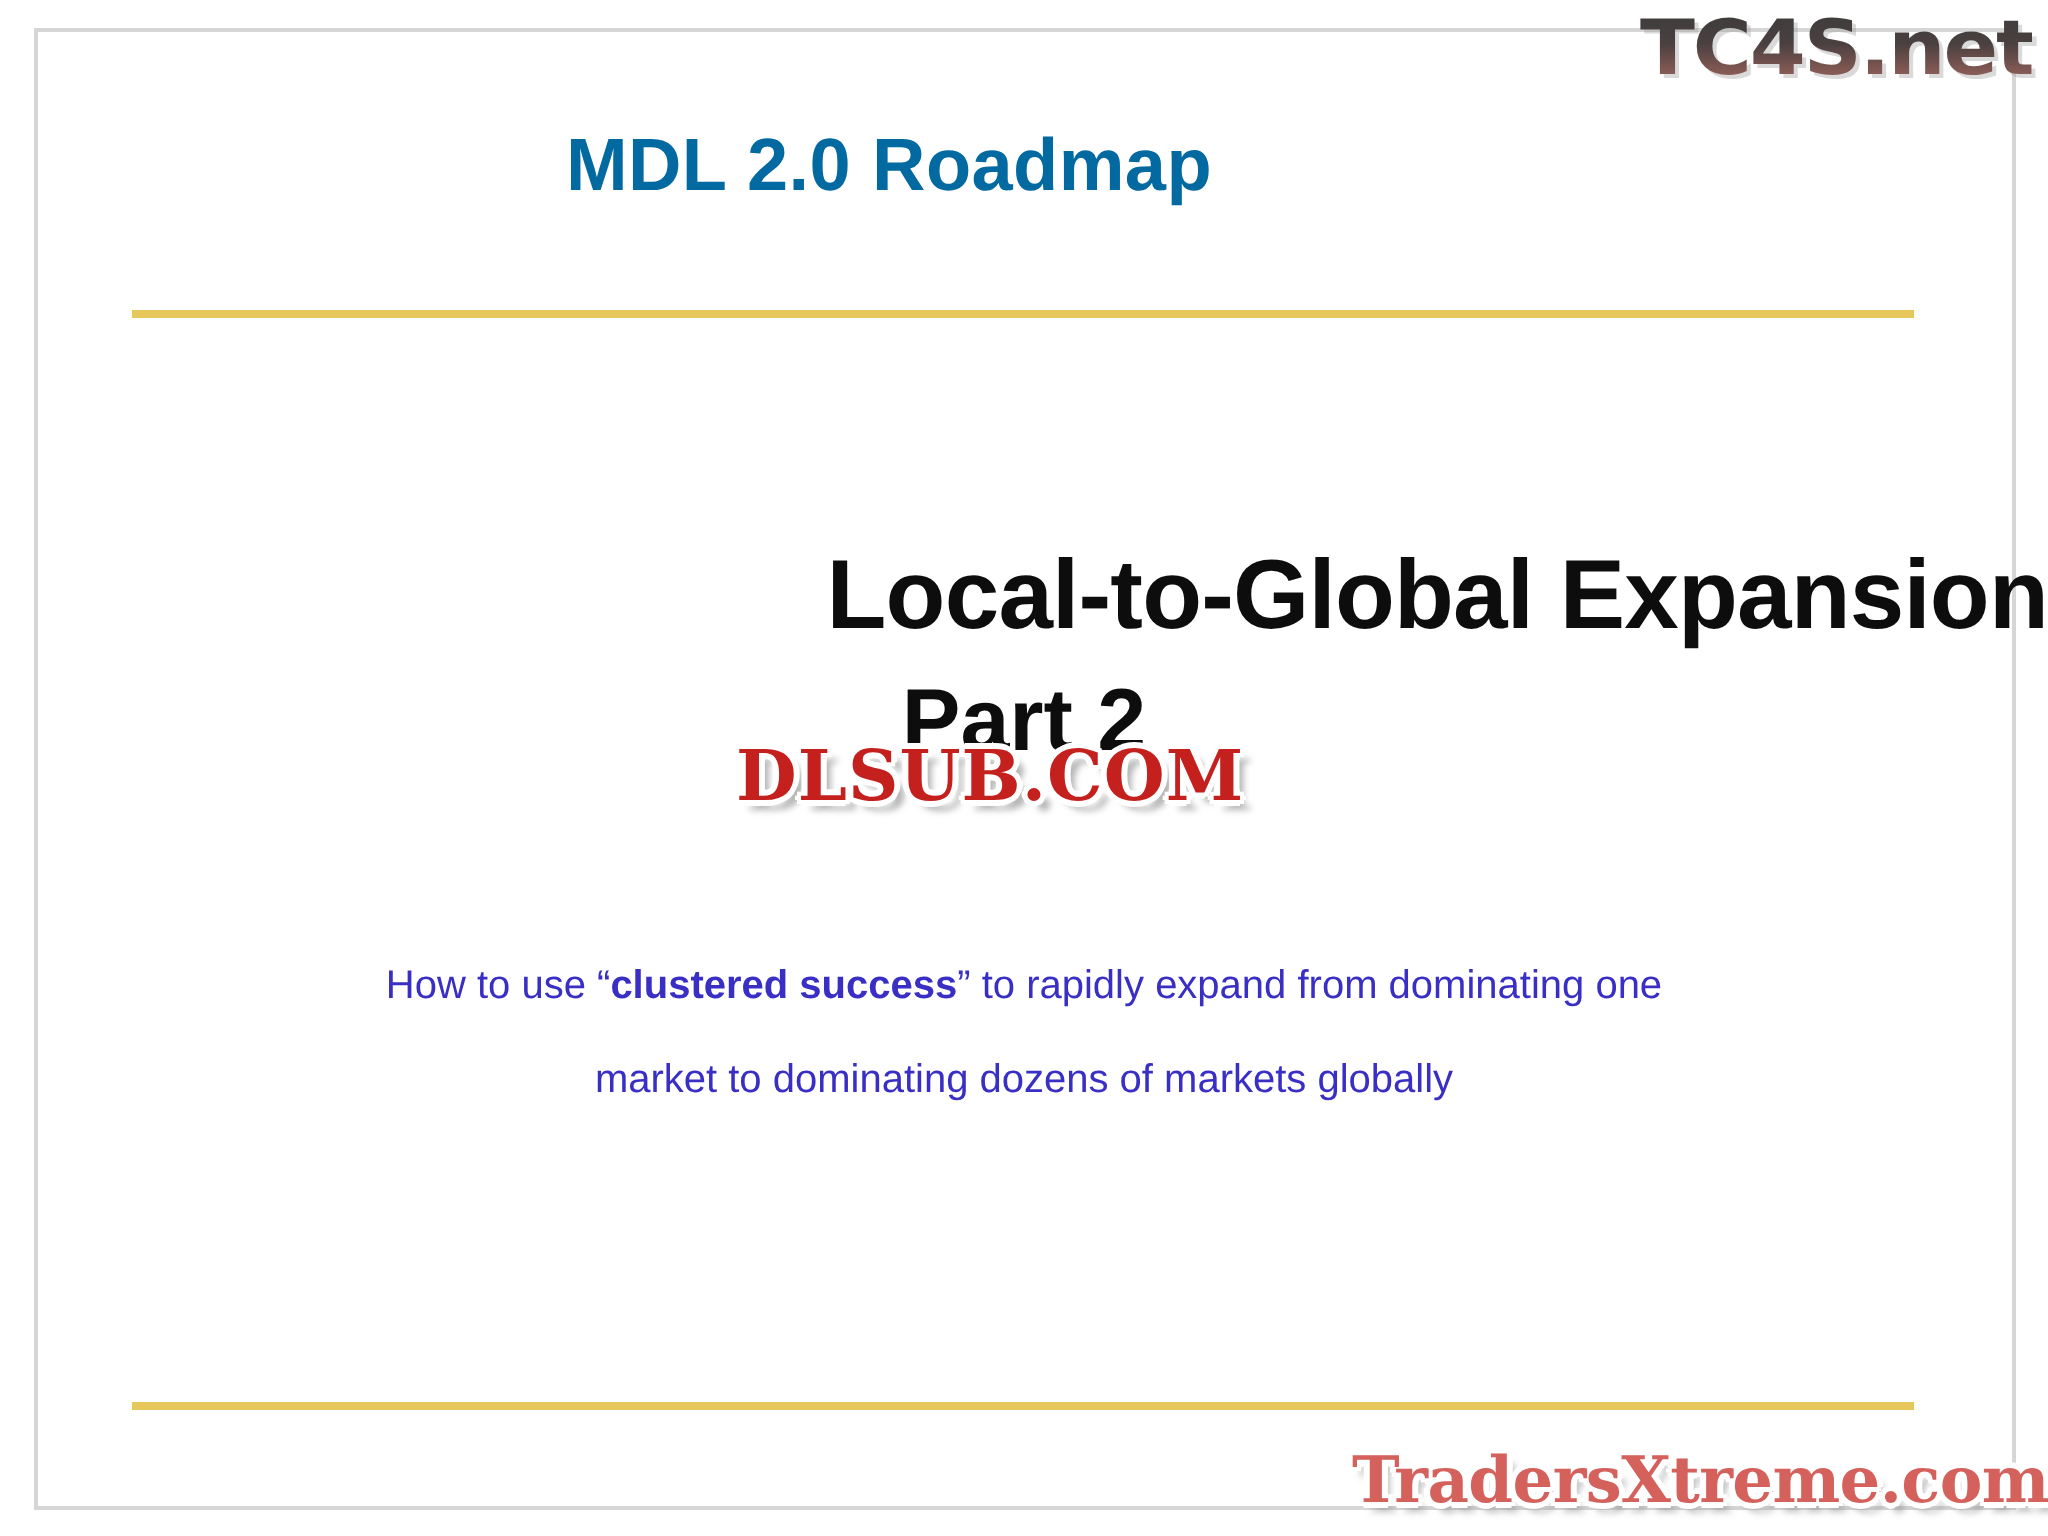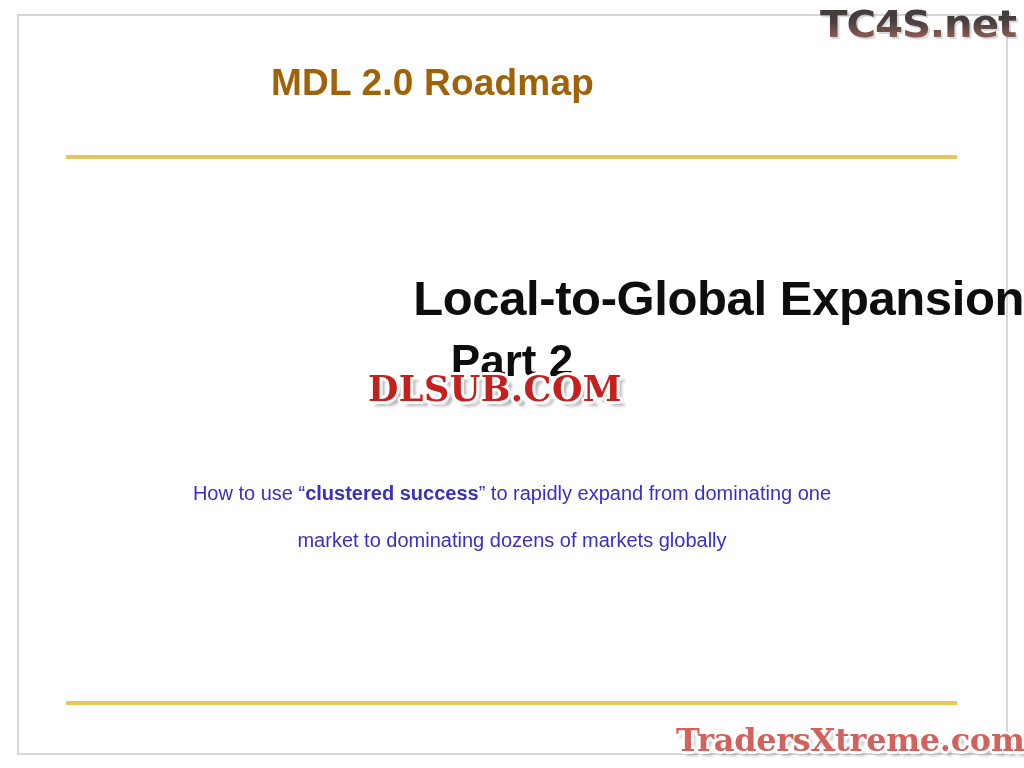--- a/index.html
+++ b/index.html
@@ -32,28 +32,28 @@
     width: 991px;
     height: 741px;
     background: #ffffff;
     border: 2px solid #d6d6d6;
     box-sizing: border-box;
   }
 
   
   #slide-title {
     position: absolute;
-    left: 0;
+    left: 12px;
     top: 62px;
     width: 865px;
     text-align: center;
     font-family: "Liberation Sans", sans-serif;
     font-size: 37px;
     font-weight: bold;
-    color: #a16207;
+    color: #0369a1;
     letter-spacing: 0.2px;
     white-space: nowrap;
   }
 
   
   .divider-rule {
     position: absolute;
     left: 66px;
     width: 891px;
     height: 4px;

